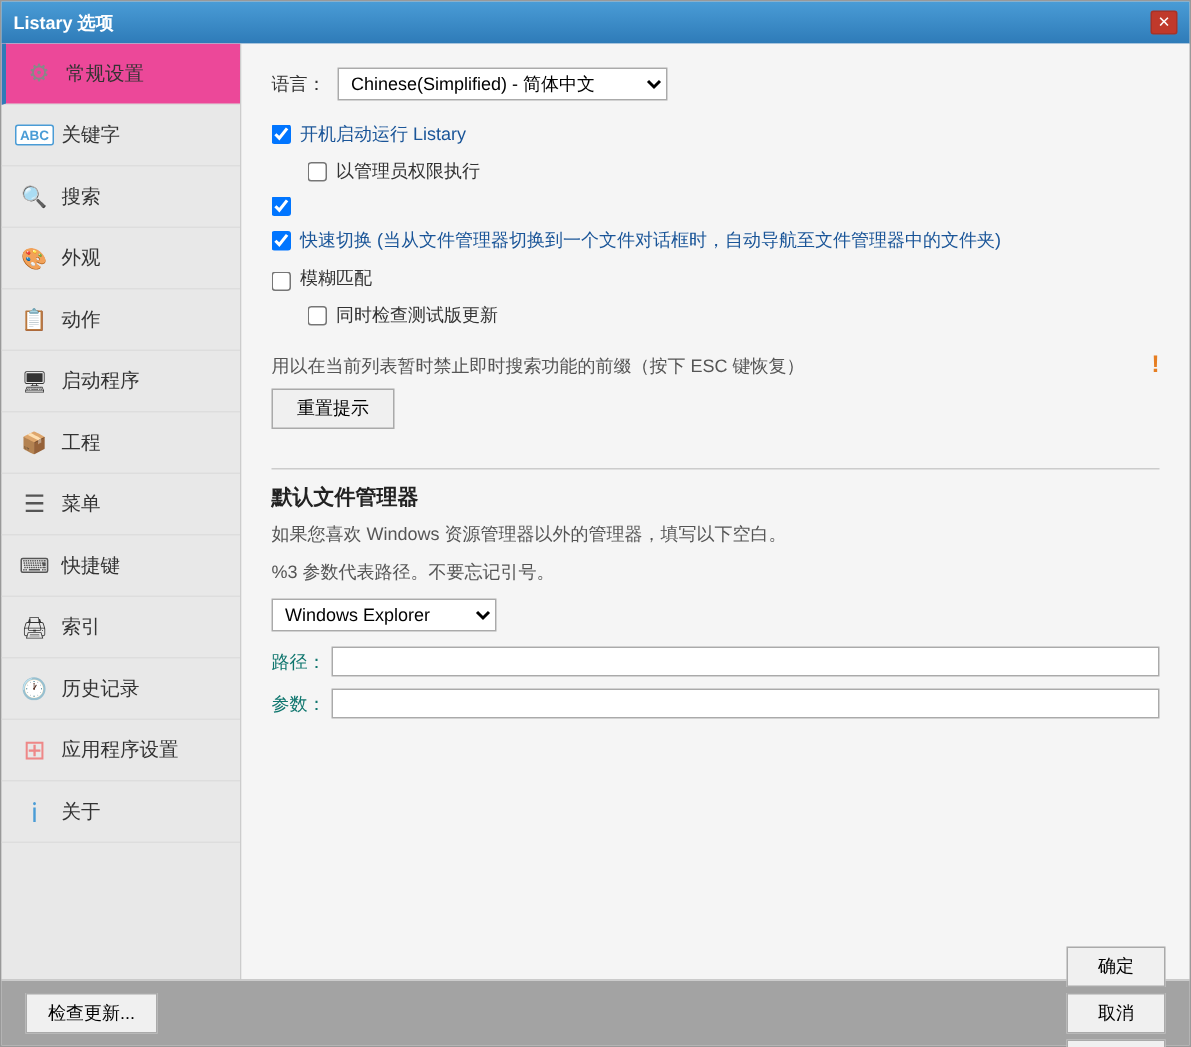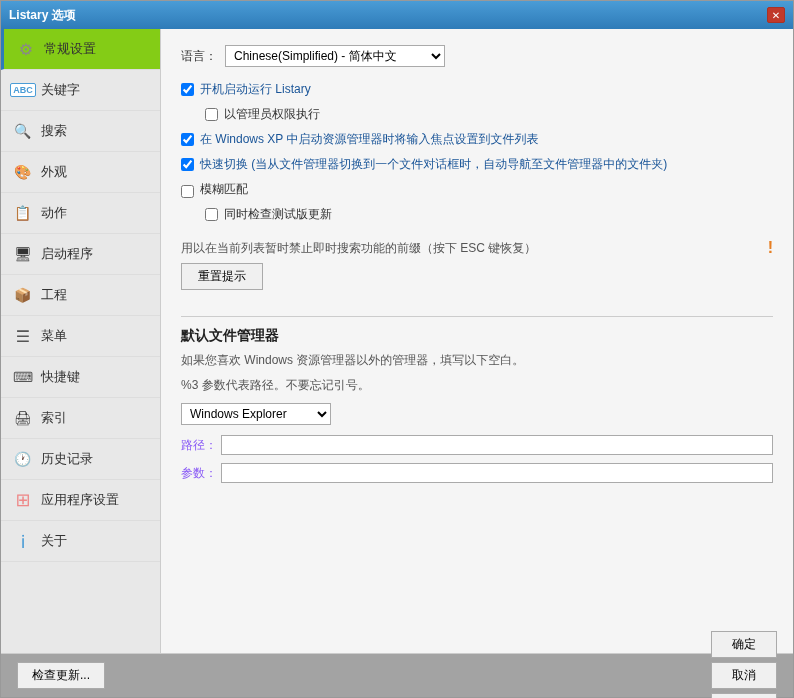--- a/index.html
+++ b/index.html
@@ -66,21 +66,21 @@
     .sidebar-item {
       display: flex;
       align-items: center;
       padding: 8px 10px;
       cursor: pointer;
       border-bottom: 1px solid #ddd;
       color: #333;
       font-size: 13px;
     }
     .sidebar-item.active {
-      background: #84cc16;
+      background: #ec4899;
       border-left: 3px solid #2e7bb8;
     }
     .sidebar-icon {
       width: 24px;
       height: 24px;
       margin-right: 6px;
       display: flex;
       align-items: center;
       justify-content: center;
       flex-shrink: 0;
@@ -169,21 +169,21 @@
       font-size: 12px;
       font-family: inherit;
     }
     .path-row {
       display: flex;
       align-items: center;
       margin-bottom: 8px;
     }
     .path-label {
       width: 40px;
-      color: #8b5cf6;
+      color: #0f766e;
     }
     .path-input {
       flex: 1;
       height: 20px;
       border: 1px solid #aaa;
       background: white;
       padding: 0 4px;
       font-size: 12px;
       font-family: inherit;
     }
@@ -314,21 +314,20 @@
       </div>
       
       <div class="checkbox-row indent sub-checkbox">
         <input type="checkbox" style="">
         <span>以管理员权限执行</span>
       </div>
 
       
       <div class="checkbox-row" style="margin-top:4px;">
         <input type="checkbox" checked="" style="">
-        <span>在 Windows XP 中启动资源管理器时将输入焦点设置到文件列表</span>
       </div>
 
       
       <div class="checkbox-row">
         <input type="checkbox" checked="" style="">
         <span>快速切换 (当从文件管理器切换到一个文件对话框时，自动导航至文件管理器中的文件夹)</span>
       </div>
 
       
       <div class="checkbox-row text-normal">

